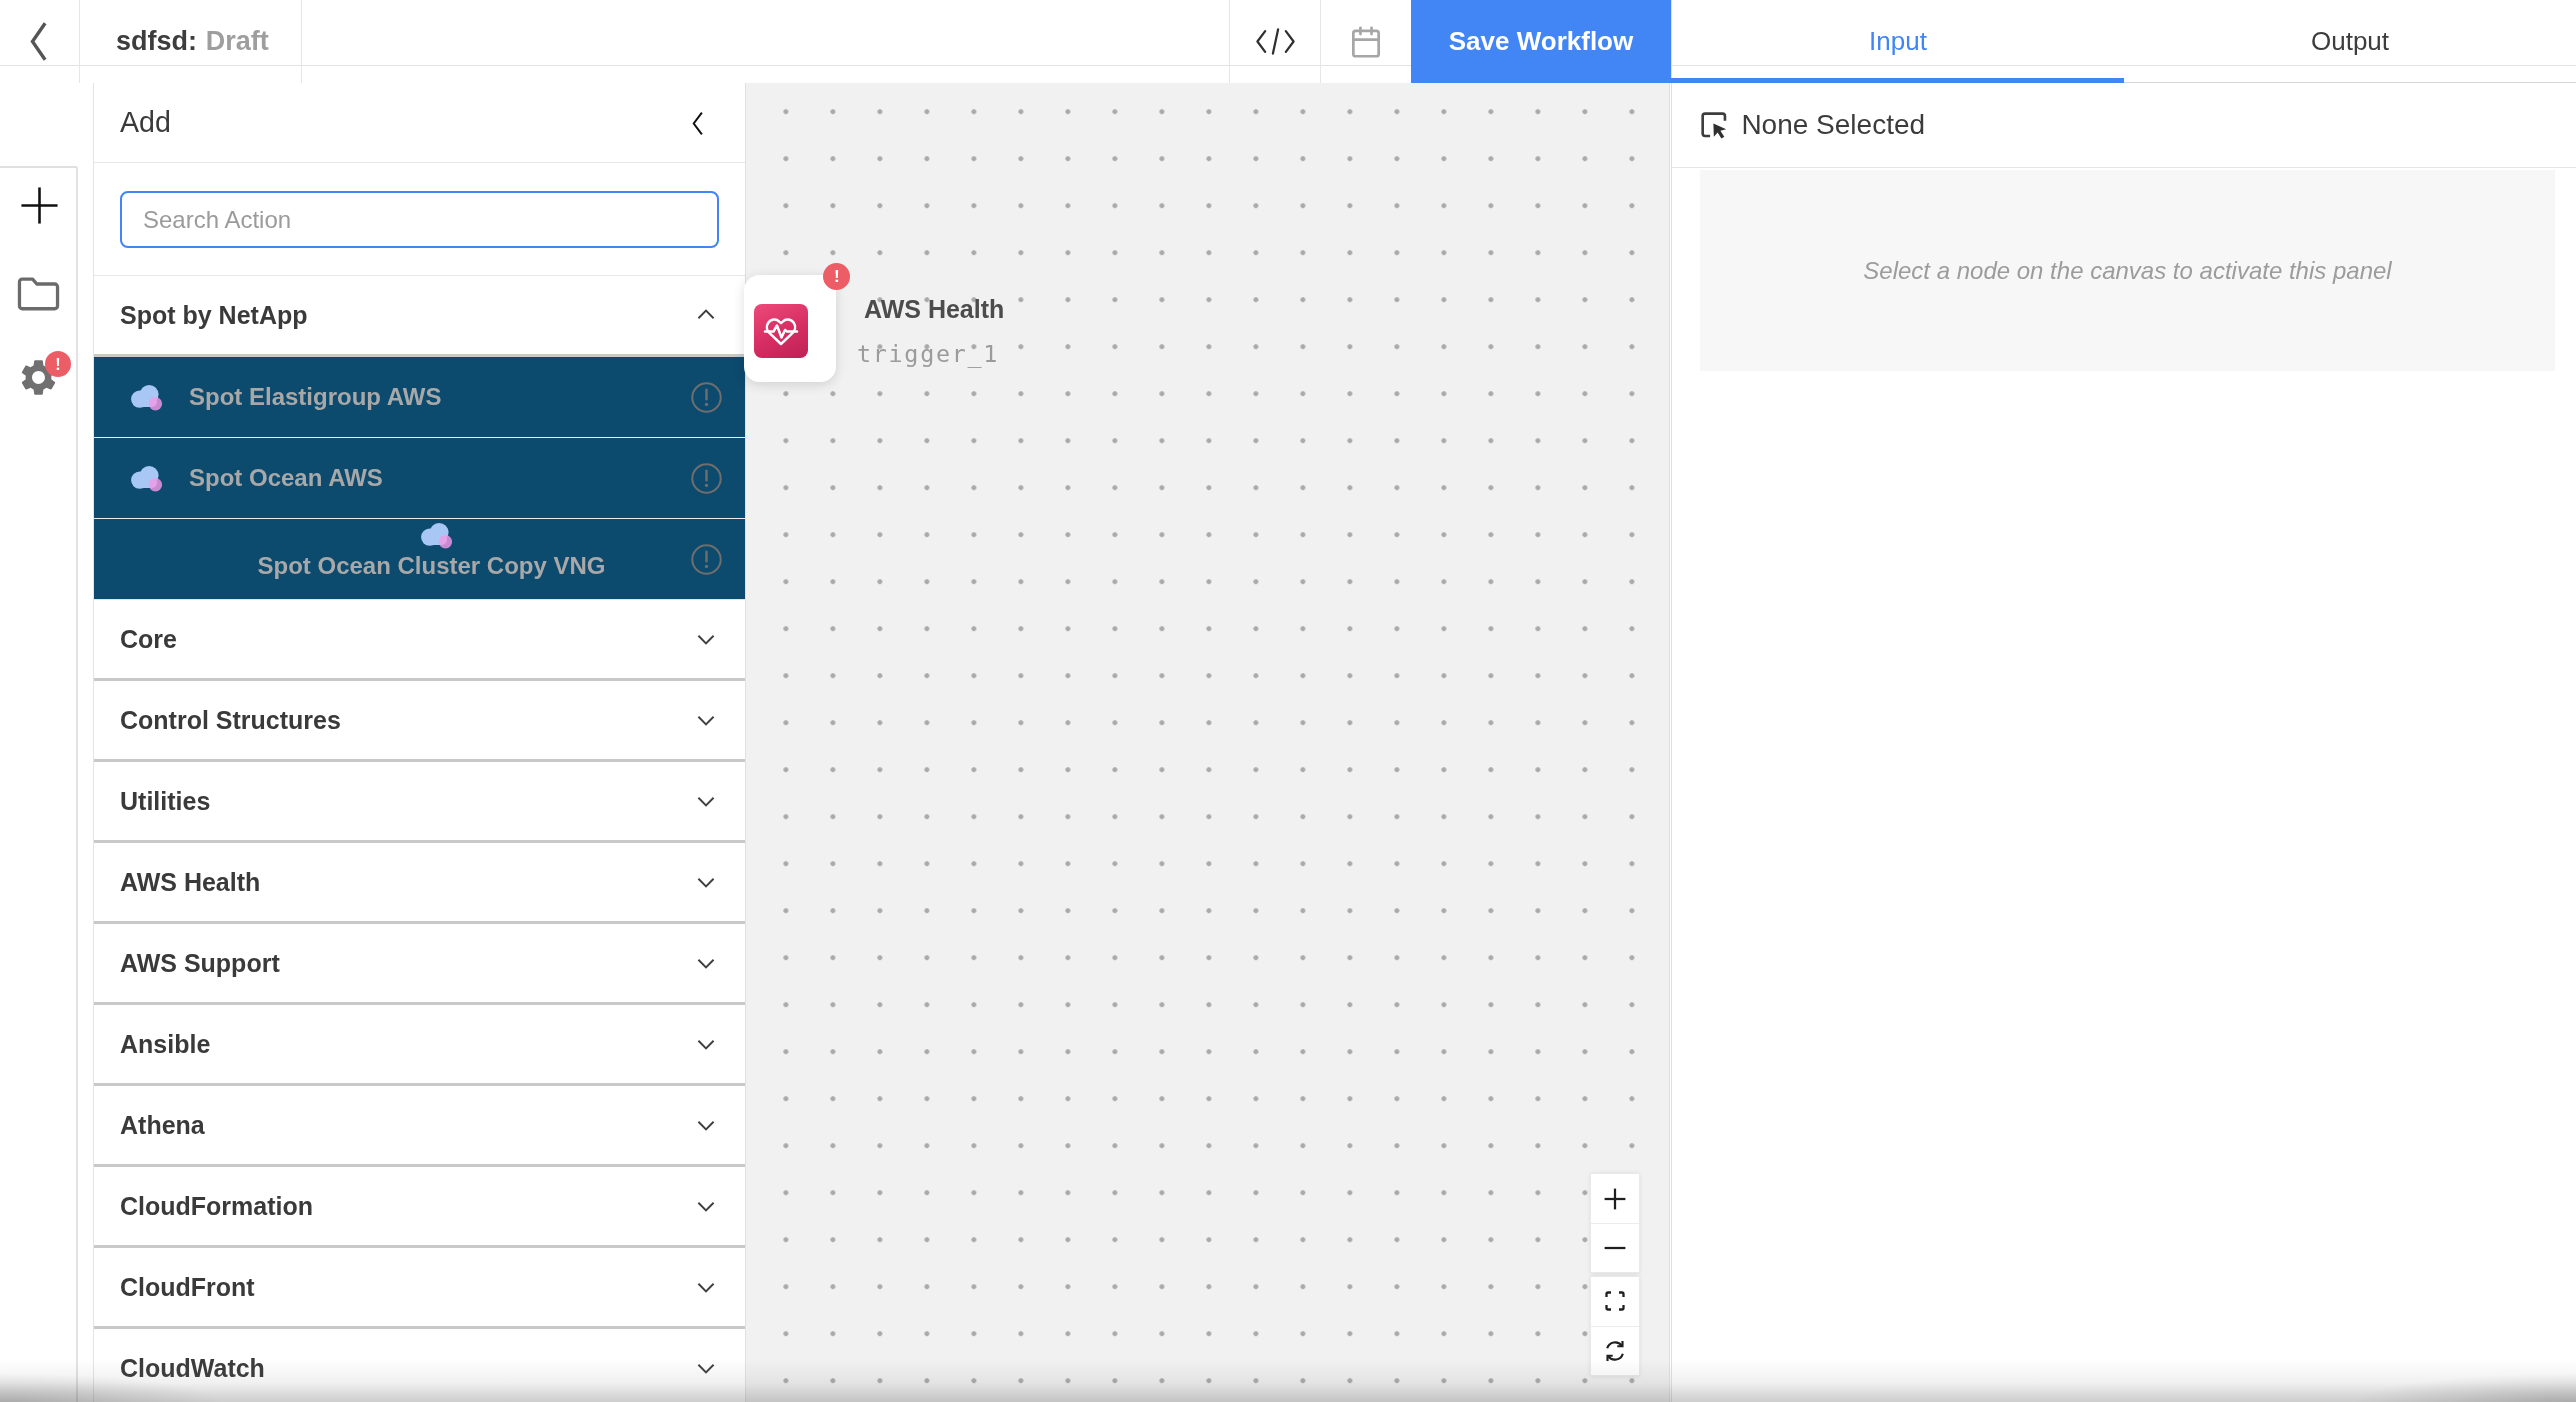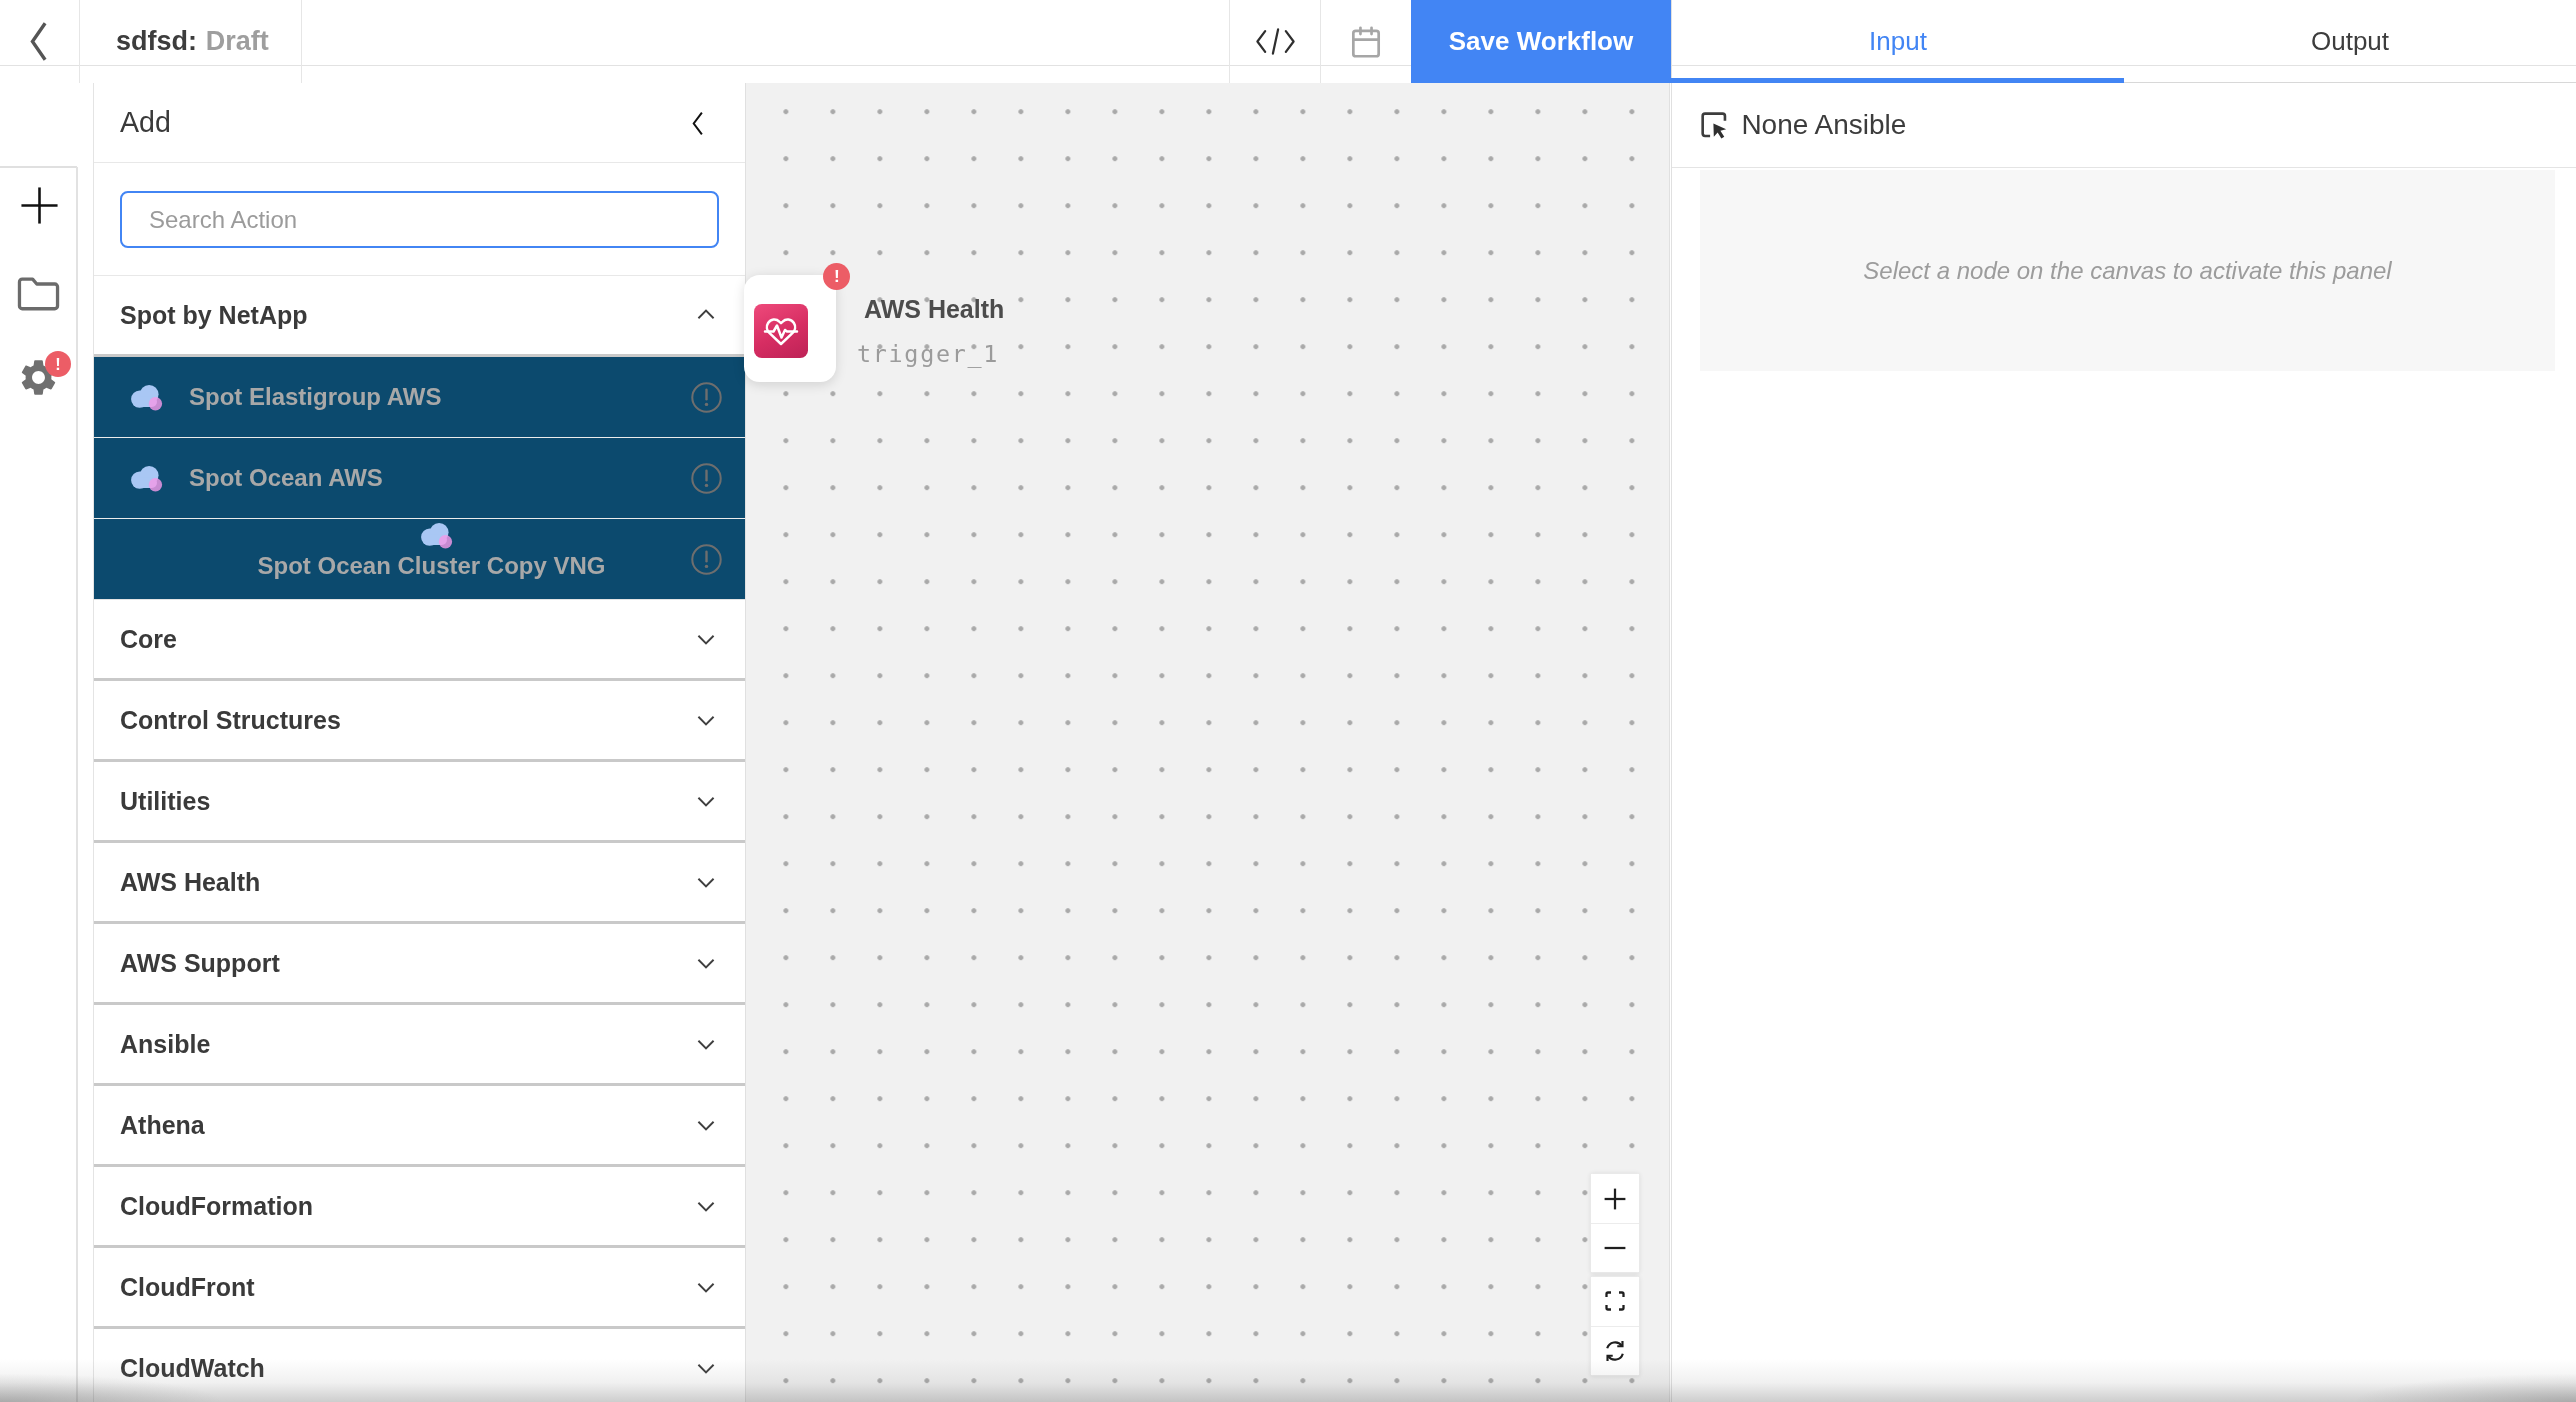--- a/index.html
+++ b/index.html
@@ -47,21 +47,21 @@
 
   
   #panel{left:93px;top:83px;width:653px;height:1319px;background:#fff;
     border-left:1.7px solid #e4e4e4;border-right:1.7px solid #e0e0e0;overflow:hidden;}
   #panel-header{position:relative;height:80px;border-bottom:1.7px solid #e8e8e8;display:flex;align-items:center;}
   #panel-title{font-size:28.6px;color:#3a3a3a;margin-left:26px;}
   #panel-collapse{position:absolute;right:29px;top:22.5px;width:35px;height:35px;cursor:pointer;display:flex;align-items:center;justify-content:center;}
   #search-wrap{position:relative;height:113px;border-bottom:1.7px solid #e8e8e8;}
   #search-input{position:absolute;left:26px;top:28px;width:599px;height:57px;
     border:2.2px solid var(--accent);border-radius:7.8px;font-size:24px;color:#444;
-    padding:0 27px;outline:none;font-family:inherit;background:#fff;}
+    padding:0 21px;outline:none;font-family:inherit;background:#fff;}
   #search-input::placeholder{color:#9b9b9b;}
   .section-header{position:relative;height:81px;border-bottom:3.5px solid #c9c9c9;background:#fff;
     display:flex;align-items:center;cursor:pointer;}
   .sec-label{font-size:25px;font-weight:700;color:#3a3a3a;margin-left:26px;}
   .sec-chevron{position:absolute;right:26px;top:0;height:100%;display:flex;align-items:center;}
   .item-list{background:#0c4a6e;font-weight:bold;}
   .action-item{position:relative;height:81px;display:flex;align-items:center;cursor:pointer;border-bottom:1.7px solid #ececec;}
   .action-item:last-child{border-bottom:1.7px solid #e4e4e4;flex-direction:column;}
   .item-cloud{margin-left:33px;width:38px;height:33px;position:relative;flex:none;}
   .item-label{font-size:24px;color:#a8a8a8;margin-left:24px;}
@@ -400,21 +400,21 @@
 </div>
 
 <div id="rightpanel" class="abs">
   <div id="sel-row">
     <span id="sel-icon">
       <svg width="33" height="33" viewBox="0 0 24 24">
         <path d="M19.6 8.6V5.1c0-.9-.8-1.7-1.7-1.7H5.1c-.9 0-1.7.8-1.7 1.7v12.8c0 .9.8 1.7 1.7 1.7h3.7" fill="none" stroke="#3d3d3d" stroke-width="1.9"></path>
         <path d="M11.2 10.6l9.3 4.2-4.2 1.1 2.8 4.2-2.1 1.3-2.7-4.3-2.8 3z" fill="#2f2f2f"></path>
       </svg>
     </span>
-    <span id="sel-label">None Ansible</span>
+    <span id="sel-label">None Selected</span>
   </div>
   <div id="empty-box">
     <span id="empty-msg">Select a node on the canvas to activate this panel</span>
   </div>
 </div>
 
 <div id="bottom-shade" class="abs"></div>
 <div id="shade-l" class="corner-shade"></div>
 <div id="shade-r" class="corner-shade"></div>
 

